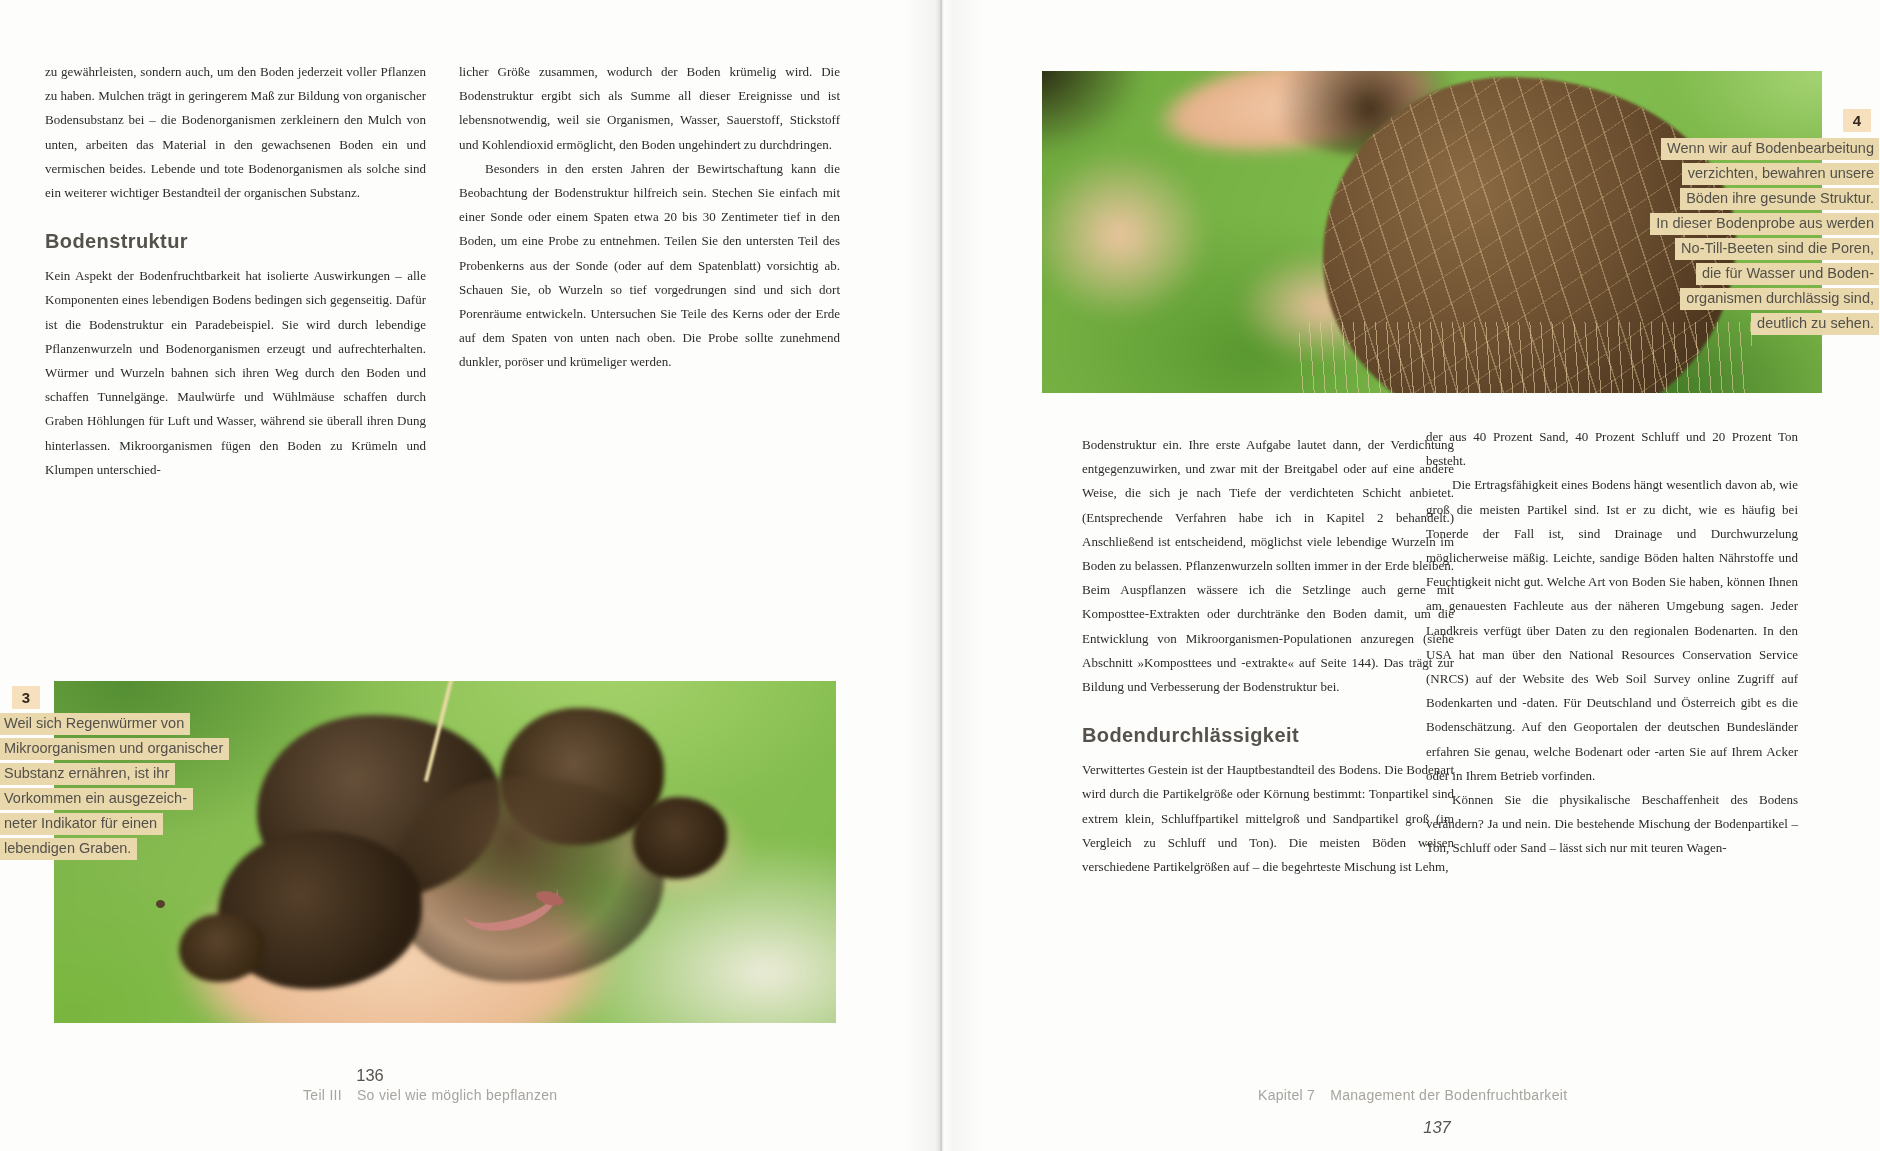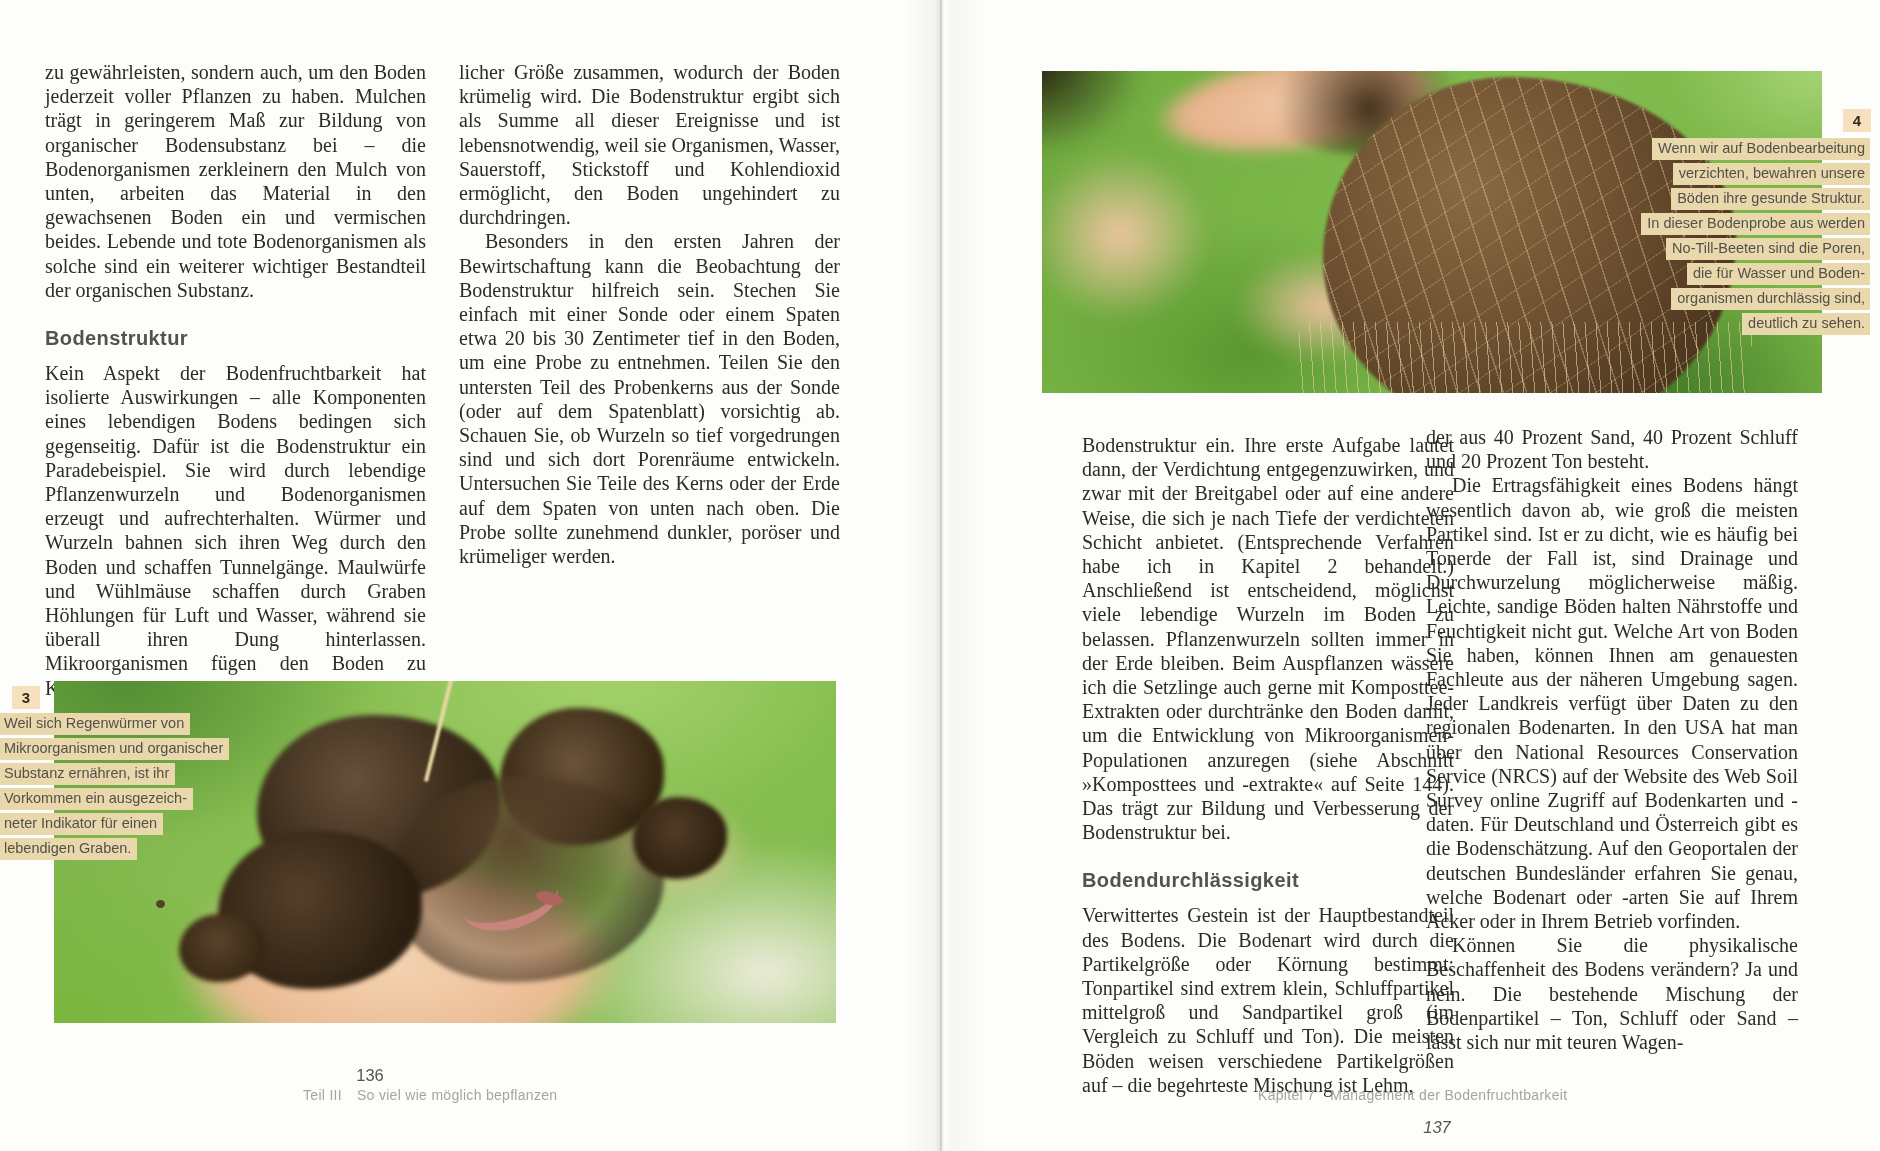--- a/index.html
+++ b/index.html
@@ -1,20 +1,20 @@
 <!DOCTYPE html>
 <html><head>
 <meta charset="utf-8">
 <style>
   html,body{margin:0;padding:0;background:#ffffff;}
   .spread{position:relative;width:1880px;height:1151px;background:#fdfdfc;overflow:hidden;
           font-family:"Liberation Serif",serif;color:#2e2b27;}
   
   .col{position:absolute;top:60px;}
-  .col p{margin:0;font-size:20px;line-height:24.2px;text-align:justify;color:#2e2b27;}
+  .col p{margin:0;font-size:13px;line-height:24.2px;text-align:justify;color:#2e2b27;}
   .col p.indent{text-indent:26px;}
   .col h2{margin:25px 0 11px 0;font-family:"Liberation Sans",sans-serif;font-weight:700;
           font-size:20px;letter-spacing:.4px;color:#55524b;}
   .col-l1{left:45px;width:381px;}
   .col-l2{left:459px;width:381px;}
   .col-r1{left:1043px;top:433px;width:372px;margin-left:39px;}
   .col-r2{left:1426px;top:425px;width:372px;}
   
   .gutter{position:absolute;left:905px;top:0;width:80px;height:100%;pointer-events:none;
     background:linear-gradient(to right,rgba(0,0,0,0) 0%,rgba(60,55,48,.05) 38%,rgba(60,55,48,.16) 45%,
@@ -76,21 +76,21 @@
   
   .fig-badge{position:absolute;z-index:5;min-width:24px;height:23px;display:flex;align-items:center;
     justify-content:center;background:#f7e0bd;color:#33291c;font-family:"Liberation Sans",sans-serif;
     font-weight:700;font-size:15px;padding:0 2px;}
   .badge-3{left:12px;top:686px;}
   .badge-4{left:1843px;top:109px;}
   .caption{position:absolute;z-index:4;font-family:"Liberation Sans",sans-serif;font-size:14.5px;
     line-height:19px;color:#53504a;}
   .caption span{display:table;background:#e8d8ab;padding:1px 6px 2px 4px;margin-bottom:3px;white-space:nowrap;}
   .caption-left{left:0;top:713px;}
-  .caption-right{right:10px;top:138px;text-align:right;}
+  .caption-right{right:1px;top:138px;text-align:right;}
   .caption-right span{margin-left:auto;padding:1px 5px 2px 6px;}
   
   .footer-line{position:absolute;display:flex;gap:15px;font-family:"Liberation Sans",sans-serif;
     font-size:14px;color:#a7a49e;letter-spacing:.3px;}
   .footer-left{left:303px;top:1087px;}
   .footer-right{left:1258px;top:1087px;}
   .page-num{position:absolute;width:60px;text-align:center;font-family:"Liberation Sans",sans-serif;
     font-size:16.5px;color:#575450;}
   .page-num-left{left:340px;top:1066px;}
   .page-num-right{left:1407px;top:1118px;font-style:italic;}

